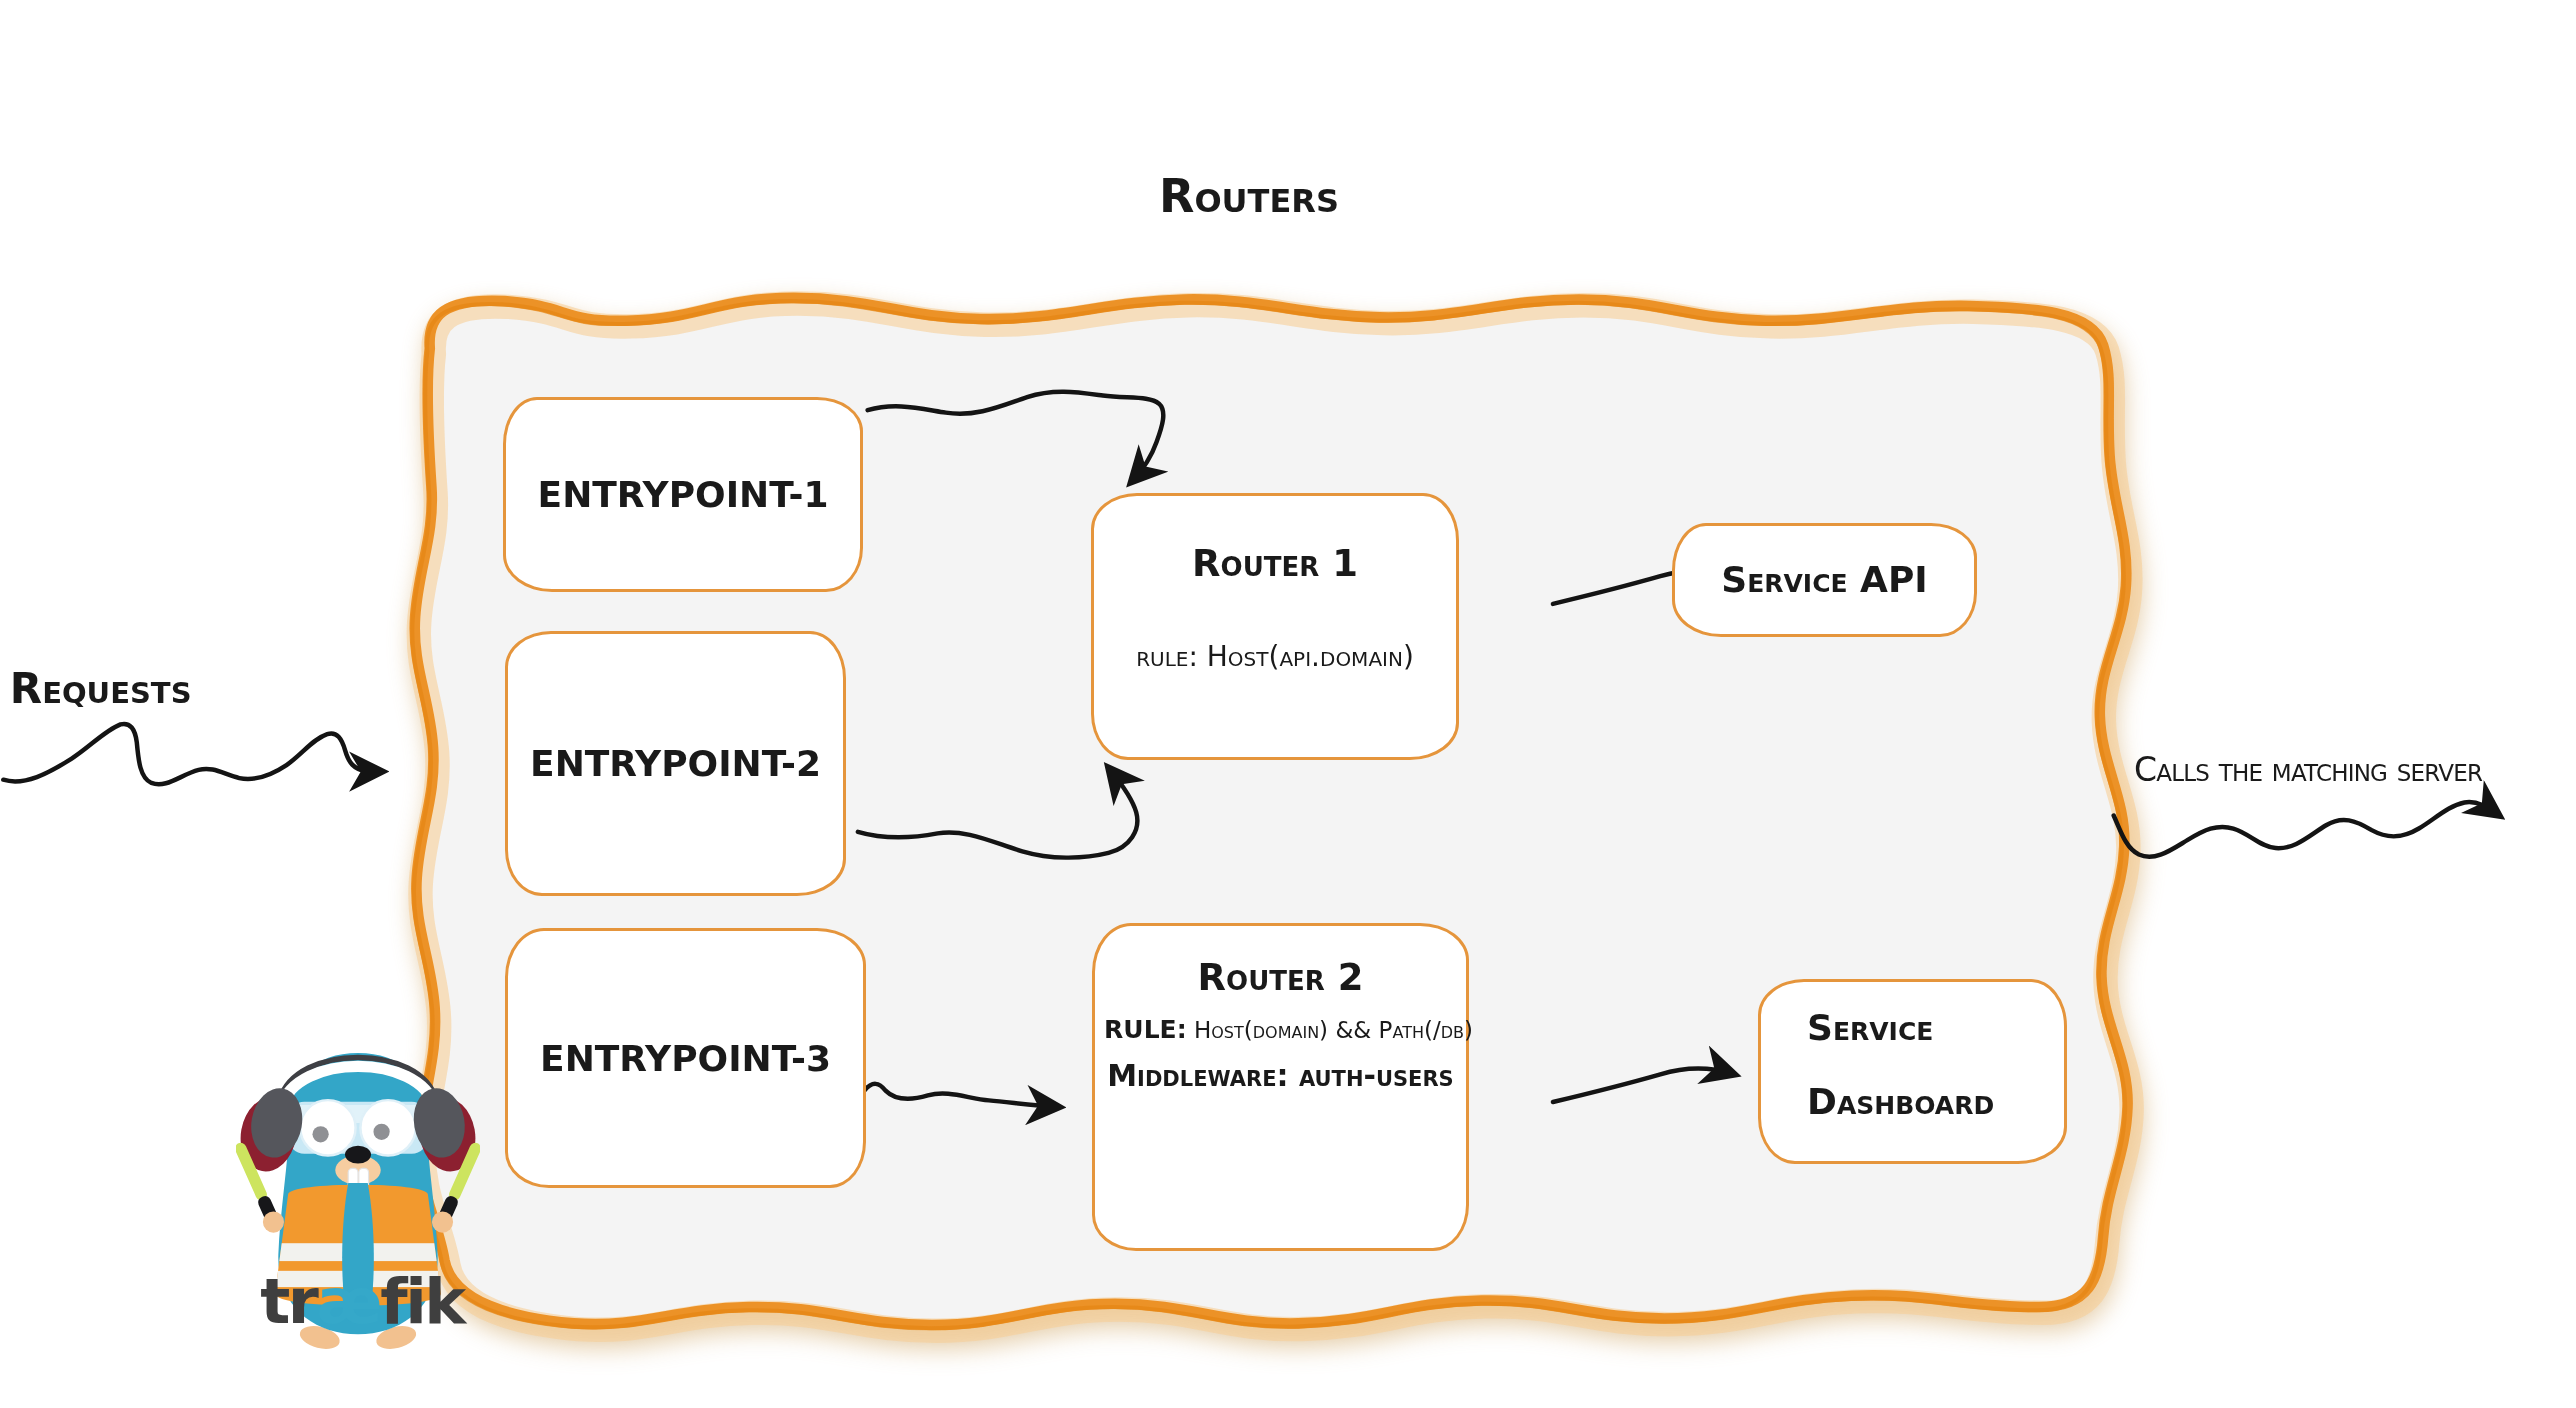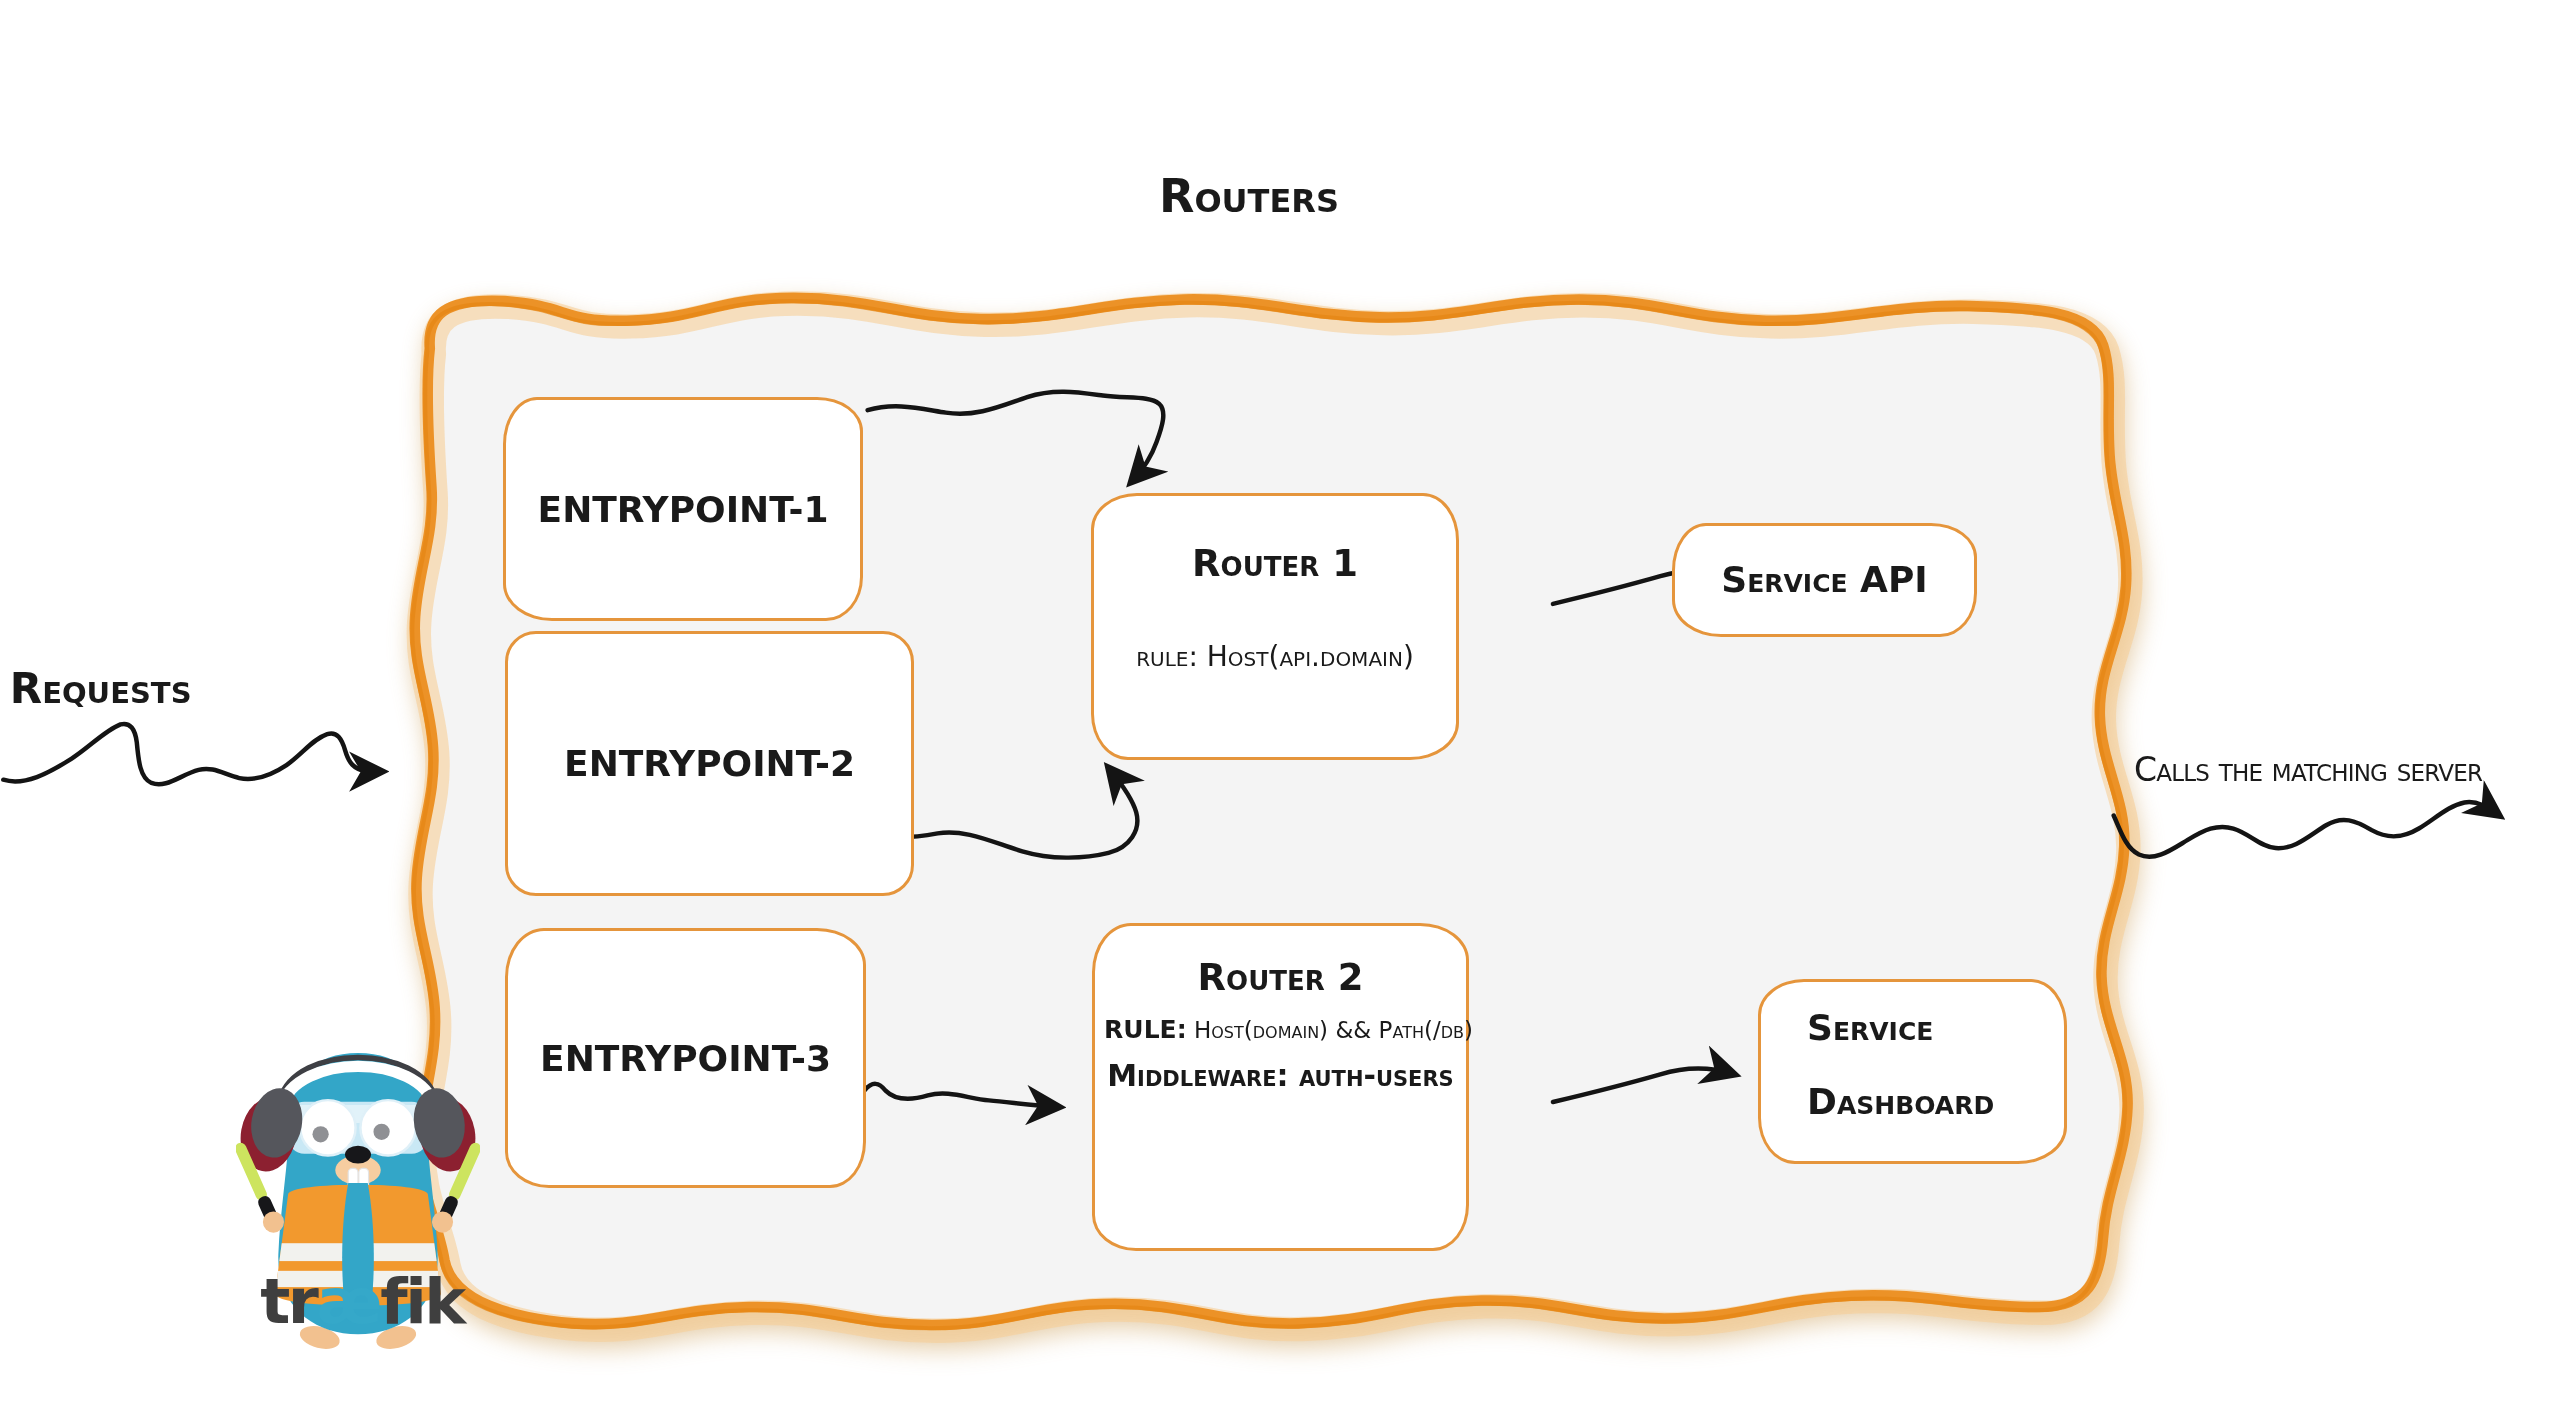--- a/index.html
+++ b/index.html
@@ -117,24 +117,24 @@
       <path marker-end="url(#ah)" d="M2597,1002 C2606,1022 2612,1042 2628,1050 C2648,1059 2668,1044 2688,1032
            C2708,1020 2724,1012 2744,1018 C2764,1024 2776,1040 2796,1042
            C2820,1044 2838,1026 2858,1014 C2878,1002 2894,1008 2914,1020
            C2934,1031 2952,1030 2972,1018 C2992,1006 3008,990 3028,986
            C3044,983 3058,993 3068,1000"></path>
     </g>
   </svg>
 
   <div class="abs title hand" style="left:1005px;top:169px;width:488px;">Routers</div>
 
-  <div class="node r1 center-one" style="left:503px;top:397px;width:360px;height:224px;">
+  <div class="node r1 center-one" style="left:503px;top:397px;width:360px;height:195px;">
     <span class="ep-label">ENTRYPOINT-1</span>
   </div>
-  <div class="node r2 center-one" style="left:505px;top:631px;width:409px;height:265px;border-radius:31px;">
+  <div class="node r2 center-one" style="left:505px;top:631px;width:341px;height:265px;">
     <span class="ep-label">ENTRYPOINT-2</span>
   </div>
   <div class="node r3 center-one" style="left:505px;top:928px;width:361px;height:260px;">
     <span class="ep-label">ENTRYPOINT-3</span>
   </div>
 
   <div class="node r2" style="left:1091px;top:493px;width:368px;height:267px;padding-top:42px;gap:47px;">
     <span class="node-title hand">Router 1</span>
     <span class="rule-line hand">rule: Host(api.domain)</span>
   </div>

